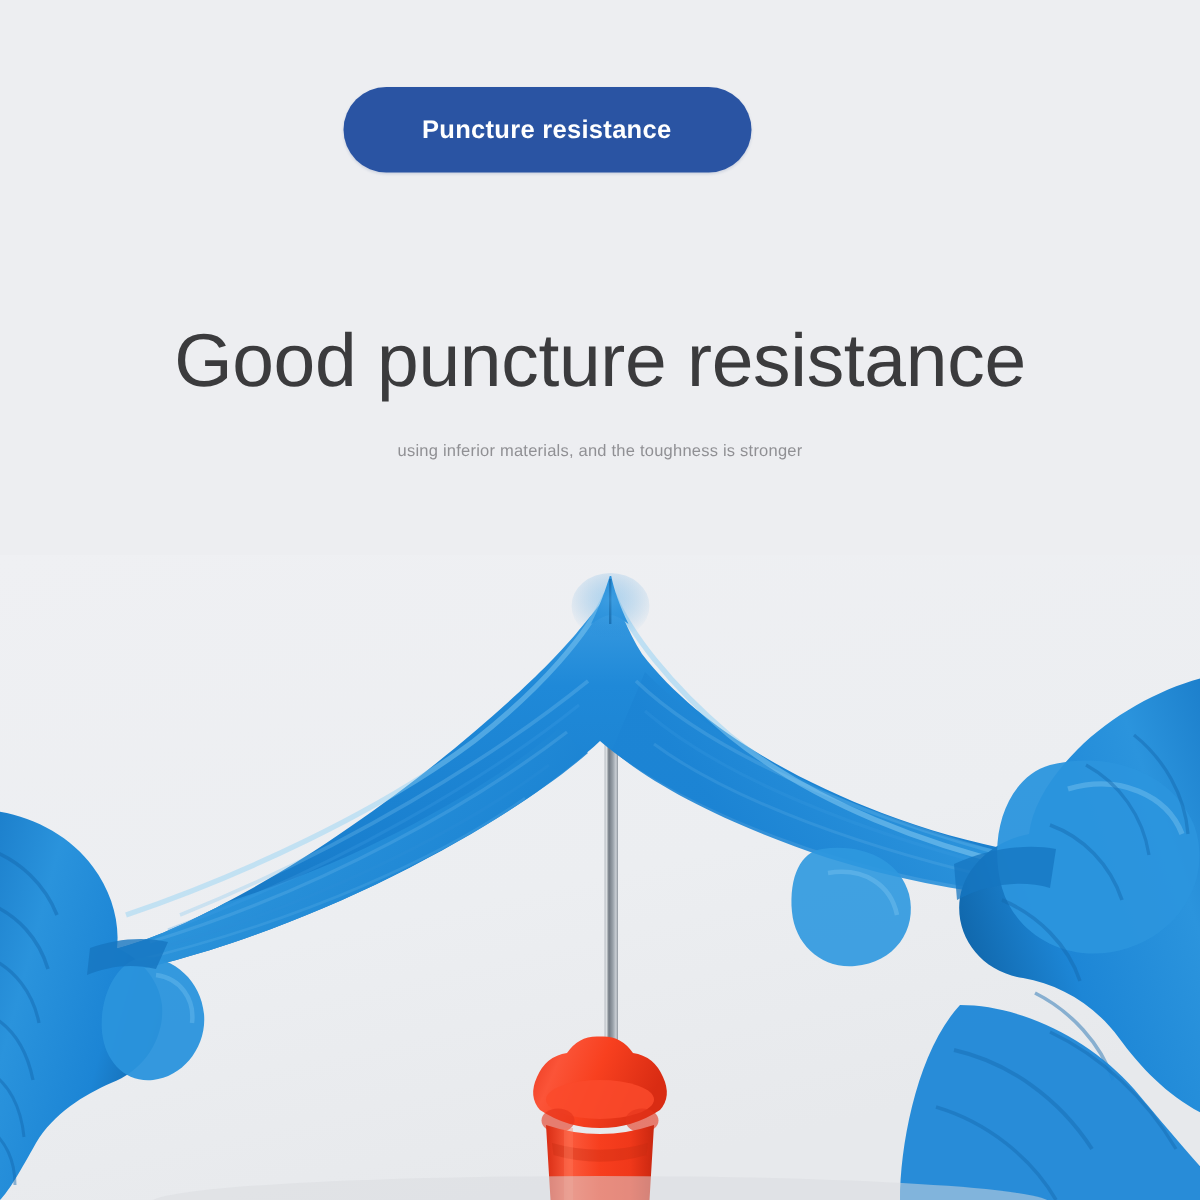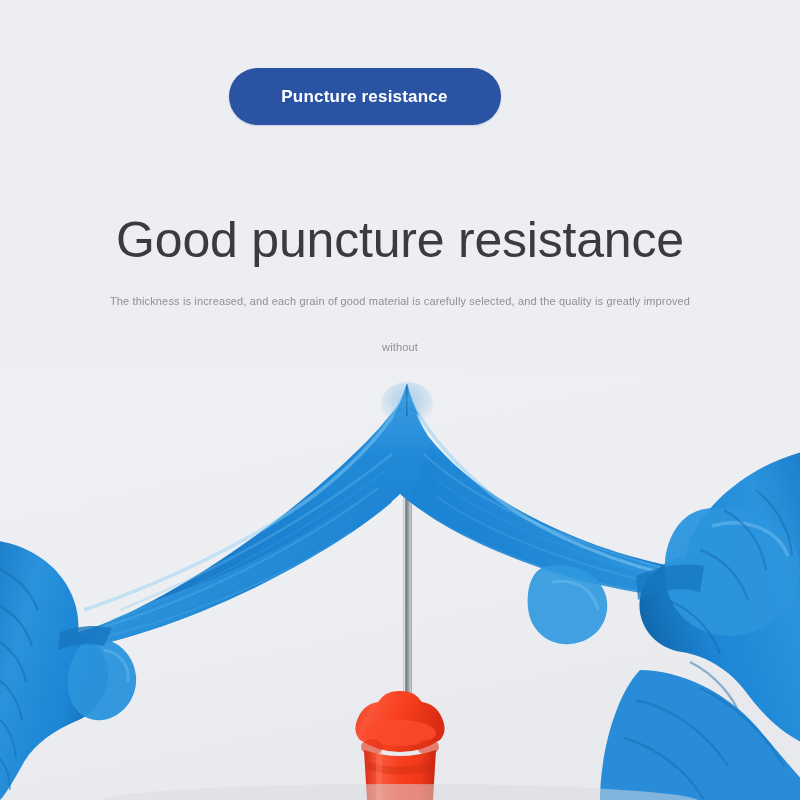--- a/index.html
+++ b/index.html
@@ -17,21 +17,21 @@
     position: relative;
     width: 800px;
     height: 800px;
     background: #edeef1;
   }
 
   
   .badge-row {
     position: absolute;
     left: 0;
-    top: 68px;
+    top: 58px;
     width: 729px;
     display: flex;
     justify-content: center;
   }
   .badge {
     width: 272px;
     height: 57px;
     border-radius: 30px;
     background: #2a54a3;
     display: flex;
@@ -95,21 +95,20 @@
 
   <div class="badge-row">
     <div class="badge">
       <span class="badge-label">Puncture resistance</span>
     </div>
   </div>
 
   <h1 class="headline">Good puncture resistance</h1>
 
   <div class="body-copy">
-    <span class="line">The thickness is increased, and each grain of good material is carefully selected, and the quality is greatly improved without</span>
     <span class="line">using inferior materials, and the toughness is stronger</span>
   </div>
 
   <div class="photo">
     <svg width="800" height="430" viewBox="0 0 800 430" xmlns="http://www.w3.org/2000/svg">
       <defs>
         <linearGradient id="bgGrad" x1="0" y1="0" x2="0.4" y2="1">
           <stop offset="0%" stop-color="#eff0f3"></stop>
           <stop offset="60%" stop-color="#eceef1"></stop>
           <stop offset="100%" stop-color="#e7e9ec"></stop>

